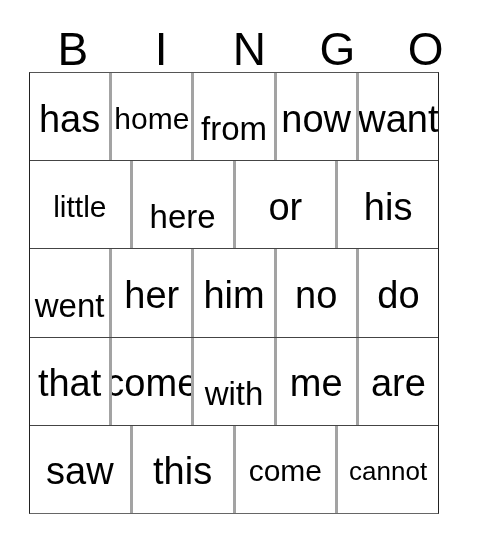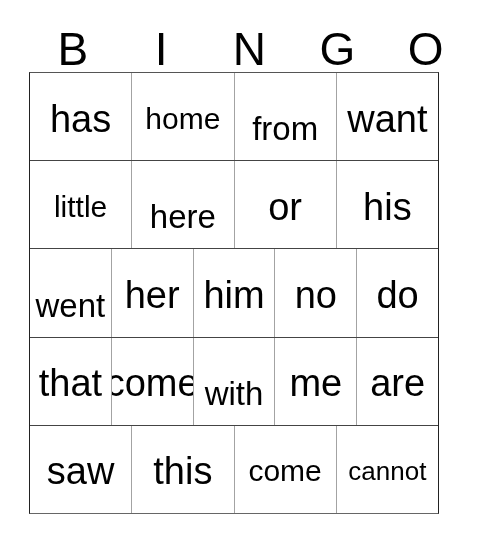--- a/index.html
+++ b/index.html
@@ -65,21 +65,21 @@
   .grid-cell {
     flex: 1 1 0;
     min-width: 0;
     display: flex;
     align-items: center;
     justify-content: center;
     background: #ffffff;
     overflow: hidden;
   }
   .grid-cell + .grid-cell {
-    border-left: 1px solid #a3a3a3;
+    border-left: 3px solid #a3a3a3;
   }
   .cell-word {
     display: block;
     text-align: center;
     line-height: 1;
     font-weight: 400;
     color: #000000;
     white-space: nowrap;
     transform: translateY(2px);
   }
@@ -105,20 +105,23 @@
 
     <div class="grid-row">
       <div class="grid-cell">
           <span class="cell-word size-lg">has</span>
         </div>
       <div class="grid-cell">
           <span class="cell-word size-sm">home</span>
         </div>
       <div class="grid-cell">
           <span class="cell-word size-md">from</span>
+        </div>
+      <div class="grid-cell">
+          <span class="cell-word size-lg">now</span>
         </div>
       <div class="grid-cell">
           <span class="cell-word size-lg">want</span>
         </div>
     </div>
 
     <div class="grid-row">
       <div class="grid-cell">
           <span class="cell-word size-sm">little</span>
         </div>

